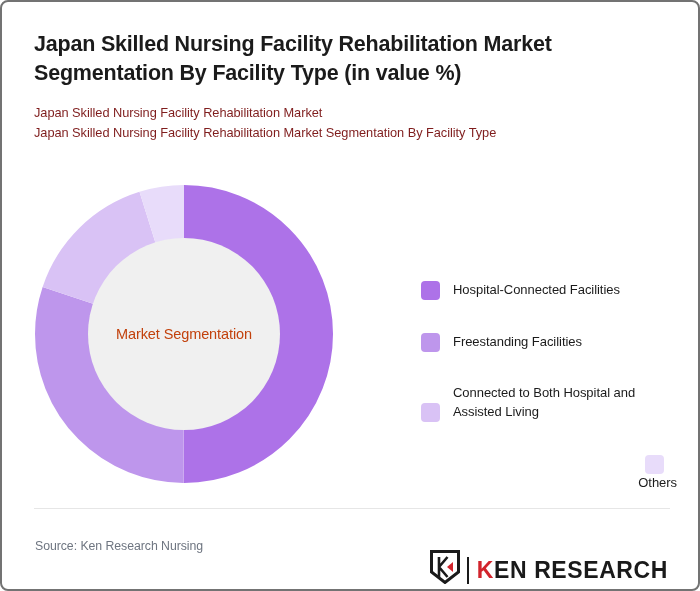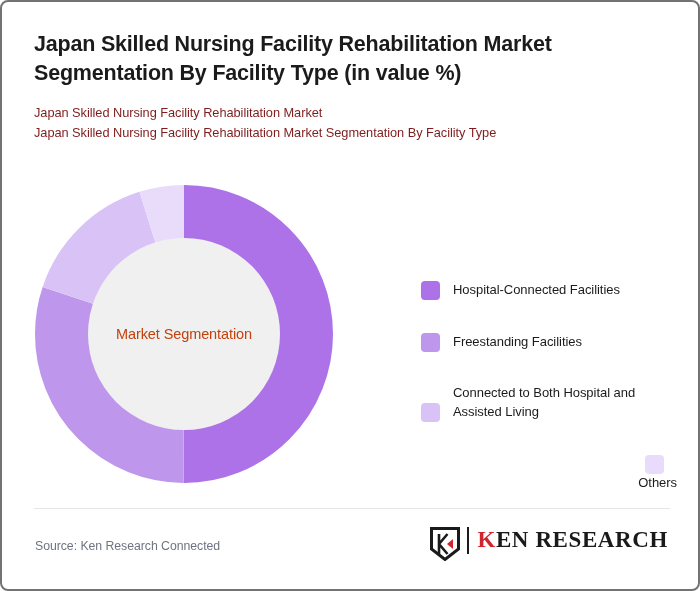--- a/index.html
+++ b/index.html
@@ -128,24 +128,23 @@
     position: absolute;
     left: 33px;
     top: 537px;
     font-size: 12.3px;
     color: #6e7580;
     letter-spacing: -0.05px;
   }
   .brand {
     position: absolute;
     right: 30px;
-    top: 525px;
+    top: 548px;
     display: flex;
-    align-items: flex-start;
-    font-family: Liberation Serif, serif;
+    align-items: flex-end;
   }
   .brand-mark {
     width: 30px;
     height: 34px;
     margin-right: 7px;
   }
   .brand-bar {
     width: 2px;
     height: 27px;
     background: #1a1a1a;
@@ -211,21 +210,21 @@
       <div class="legend-item">
         <span class="legend-swatch" id="sw-3" style="background: rgb(232, 220, 250);"></span>
         <span class="legend-text">Others</span>
       </div>
 
     </div>
   </div>
 
   <div class="divider"></div>
 
-  <div class="source">Source: Ken Research Connected</div>
+  <div class="source">Source: Ken Research Nursing</div>
 
   <div class="brand">
     <svg class="brand-mark" viewBox="0 0 30 34">
       <path d="M1.5 1.5 H28.5 V22 L15 32.5 L1.5 22 Z" fill="#ffffff" stroke="#1a1a1a" stroke-width="3"></path>
       <path d="M9 7 V27 M9 17 L17.5 7 M9 17 L17.5 27" stroke="#1a1a1a" stroke-width="2.6" fill="none"></path>
       <path d="M23 12 L17 17 L23 22 Z" fill="#d2242c"></path>
     </svg>
     <span class="brand-bar"></span>
     <span class="brand-name"><span class="k-red">K</span><span>EN RESEARCH</span></span>
   </div>

